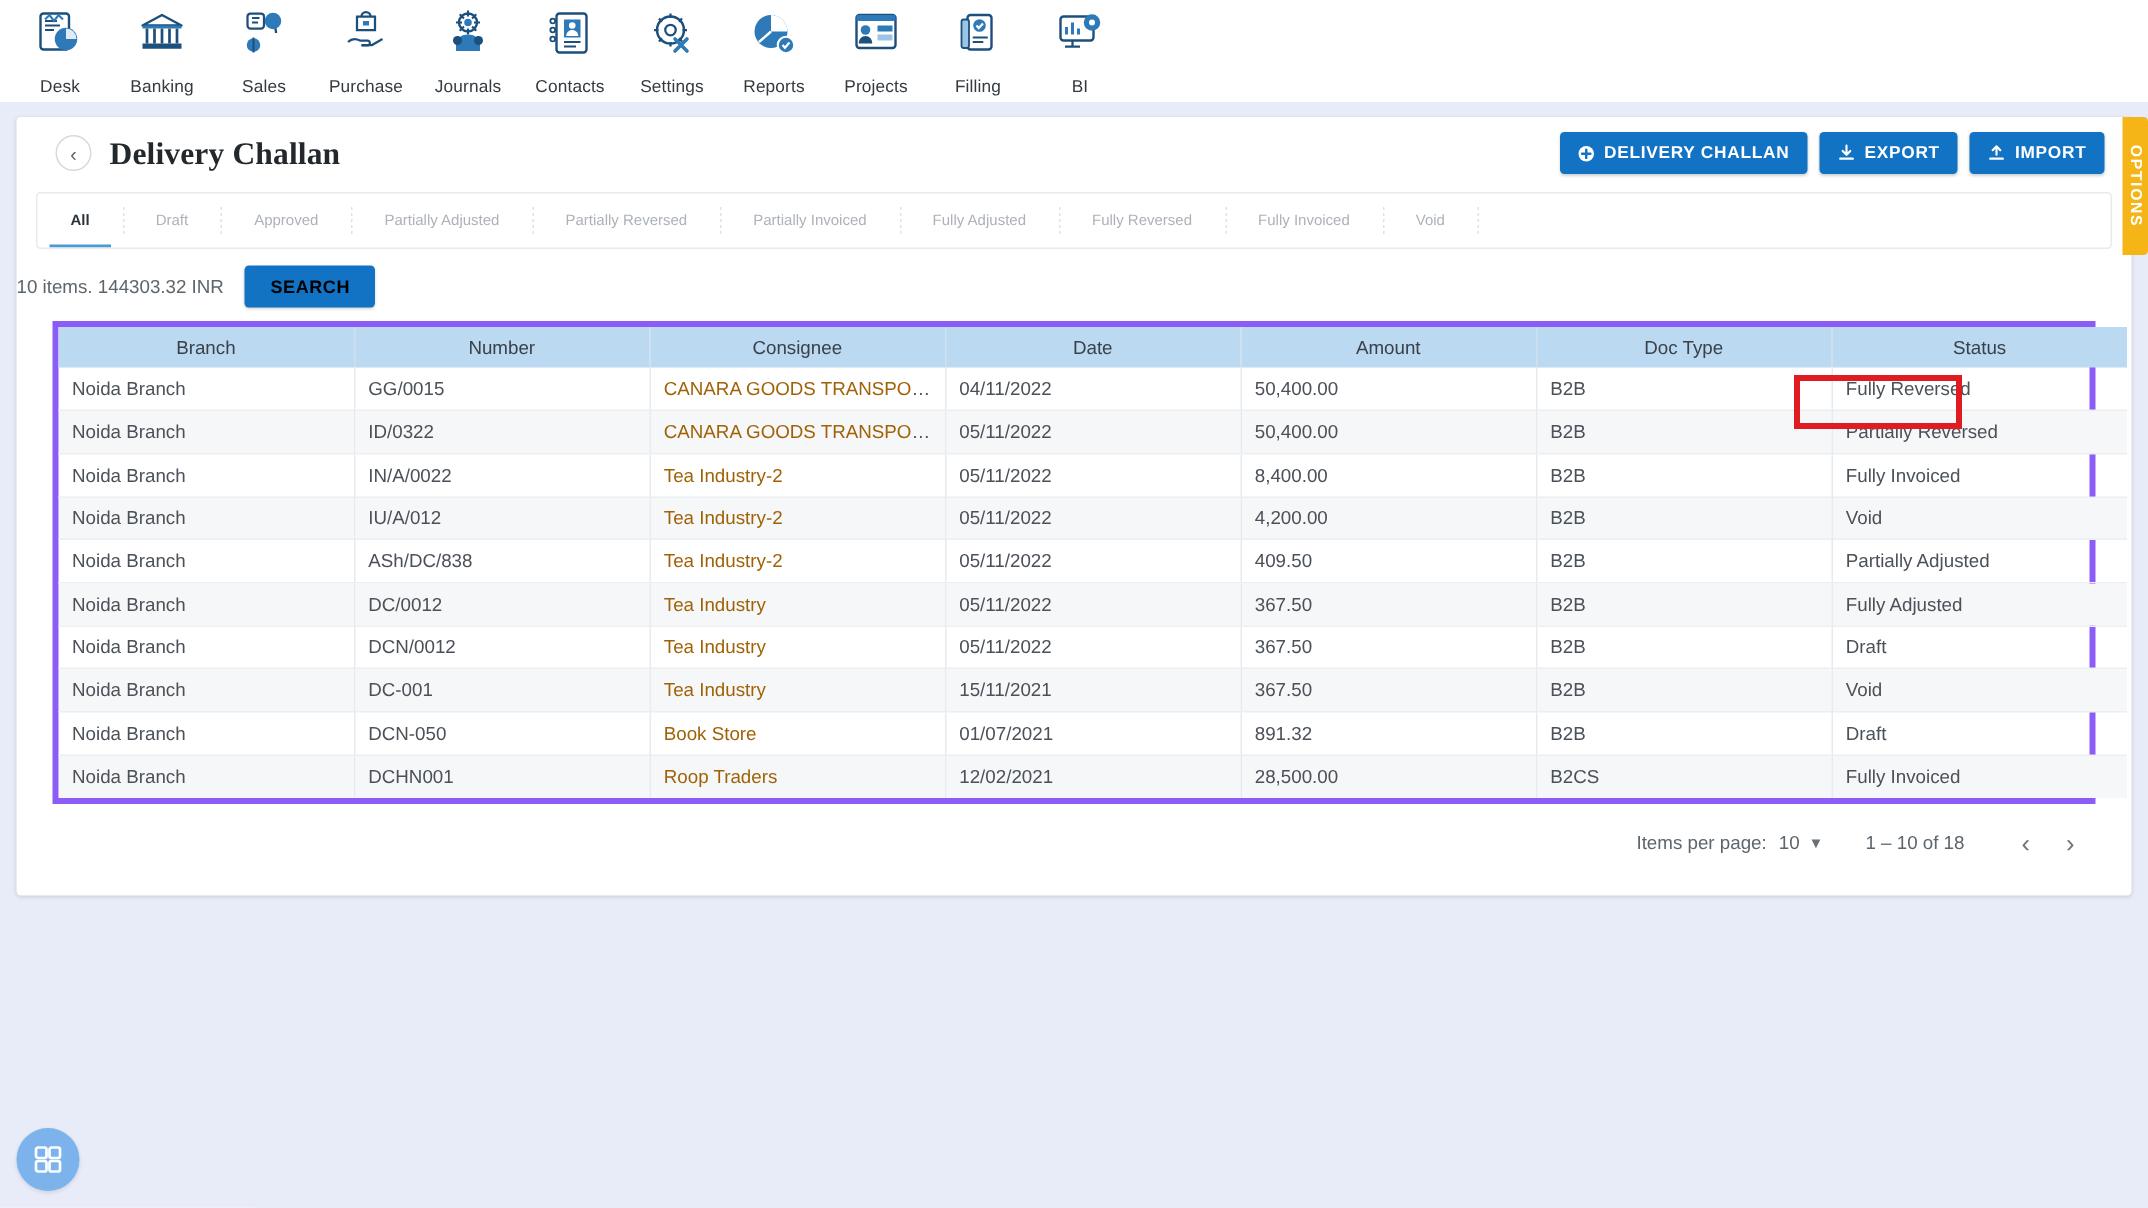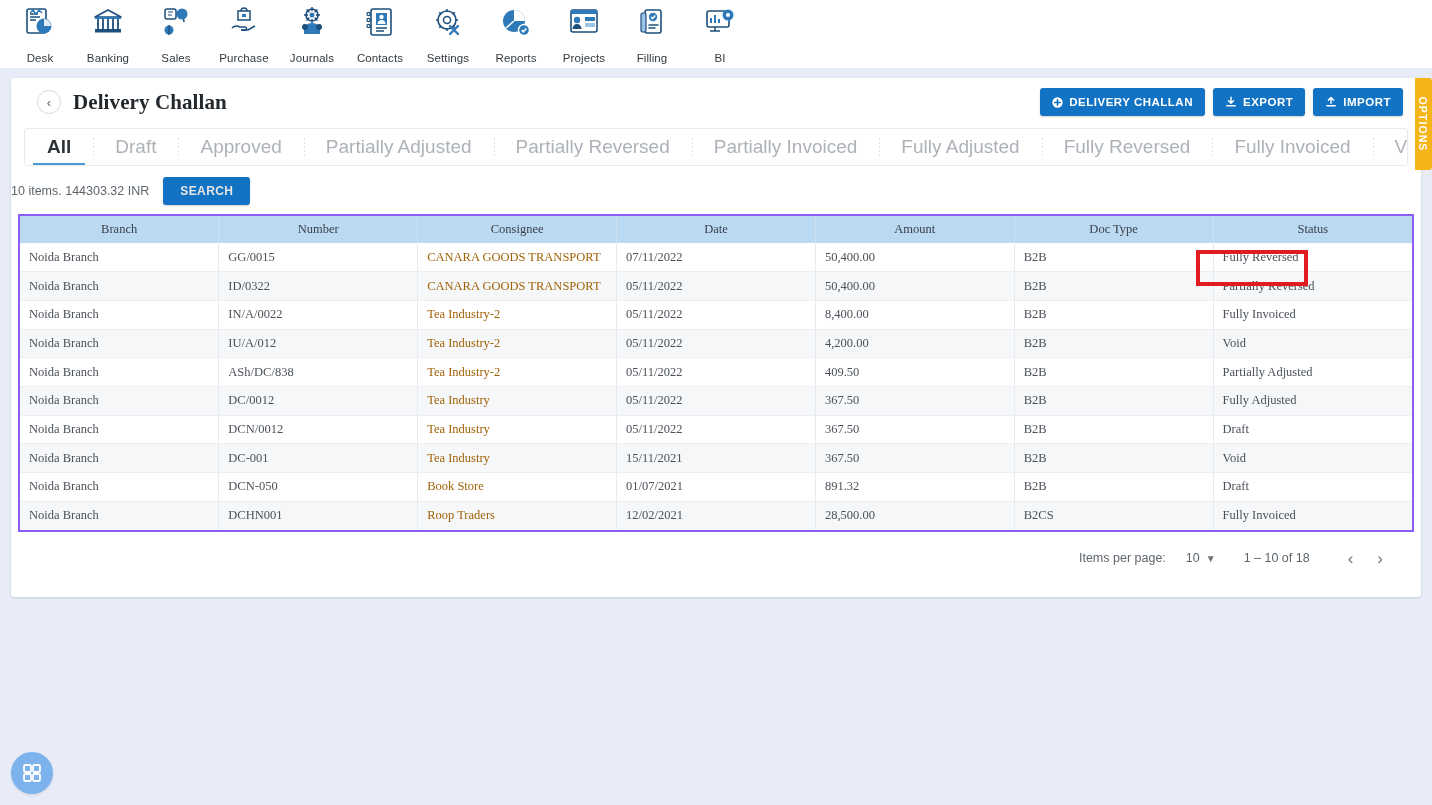--- a/index.html
+++ b/index.html
@@ -82,21 +82,21 @@
   .tabs-wrap {
     margin: 2px 13px 0 13px;
     height: 38px;
     border: 1px solid #e8eaec; border-radius: 3px;
     background:#fff; display:flex; align-items:stretch;
     overflow:hidden;
   }
   .tab {
     position: relative;
     display:flex; align-items:center; justify-content:center;
-    padding: 0 22px; font-size: 19px; color:#adb2b8; cursor:pointer;
+    padding: 0 22px; font-size: 10px; color:#adb2b8; cursor:pointer;
     white-space: nowrap;
   }
   .tab + .tab::before {
     content:""; position:absolute; left:0; top:9px; bottom:9px;
     width:1px; background: repeating-linear-gradient(to bottom,#dfe2e5 0 2px, transparent 2px 4px);
   }
   .tab.active { color:#2c3338; font-weight:600; }
   .tab.active::after {
     content:""; position:absolute; left:8px; right:8px; bottom:0;
     height:2px; background:#4a9ad4;
@@ -107,29 +107,29 @@
     width:1px; background: repeating-linear-gradient(to bottom,#dfe2e5 0 2px, transparent 2px 4px);
   }
 
   
   .summary-row {
     display:flex; align-items:center; justify-content:flex-start;
     gap: 14px; padding: 11px 26px 9px 0;
   }
   .summary-text { font-size:12.5px; color:#5e666d; }
   .btn-search {
-    background:#1273c4; color:#e5e5e5; border:none; border-radius:3px;
+    background:#1273c4; color:#000000; border:none; border-radius:3px;
     height:28px; padding:0 17px; font-size:12px; font-weight:700;
     letter-spacing:.4px; cursor:pointer;
     font-family:"Liberation Sans", sans-serif;
     box-shadow: 0 1px 2px rgba(0,0,0,.18);
   }
 
   
-  .tbl-wrap { margin: 0 7px; border:2px solid #8b5cf6;font-family:Liberation Serif, serif; }
+  .tbl-wrap { margin: 0 24px; border:4px solid #8b5cf6; }
   table { width:100%; border-collapse: collapse; table-layout: fixed; }
   thead th {
     background:#bcd9f2; color:#394149;
     font-size: 12.5px; font-weight: 400;
     height: 27px; text-align:center;
     border-right: 1px solid #cfe0ef;
   }
   thead th:last-child { border-right:none; }
   tbody td {
     height: 28.7px; font-size:12.5px; color:#4b5158;
@@ -155,21 +155,21 @@
     position:absolute; left:1196px; top:250px;
     width: 112px; height: 36px;
     border: 4px solid #e01b22; pointer-events:none;
   }
 
   
   .pager {
     display:flex; align-items:center; justify-content:flex-end;
     gap: 0; padding: 18px 26px 0 0; font-size:12.5px; color:#5e666d;
   }
-  .pager-label { margin-right: 20px; }
+  .pager-label { margin-right: 8px; }
   .pager-size { margin-right: 6px; }
   .pager-caret { color:#6a7278; font-size:10px; margin-right: 28px; cursor:pointer; }
   .pager-range { margin-right: 26px; }
   .pg-btn { color:#6a7278; font-size:17px; cursor:pointer; padding: 0 12px; line-height:1; }
 
   
   .options-tab {
     position:absolute; left:1415px; top:78px;
     width: 17px; height: 92px;
     background:#f5b517; border-radius: 0 3px 3px 0;
@@ -417,21 +417,21 @@
           <th>Amount</th>
           <th>Doc Type</th>
           <th>Status</th>
         </tr>
       </thead>
       <tbody>
         <tr>
           <td>Noida Branch</td>
           <td>GG/0015</td>
           <td><span class="lnk">CANARA GOODS TRANSPORT</span></td>
-          <td>07/11/2022</td>
+          <td>04/11/2022</td>
           <td class="num">50,400.00</td>
           <td>B2B</td>
           <td>Fully Reversed</td>
         </tr>
         <tr>
           <td>Noida Branch</td>
           <td>ID/0322</td>
           <td><span class="lnk">CANARA GOODS TRANSPORT</span></td>
           <td>05/11/2022</td>
           <td class="num">50,400.00</td>

